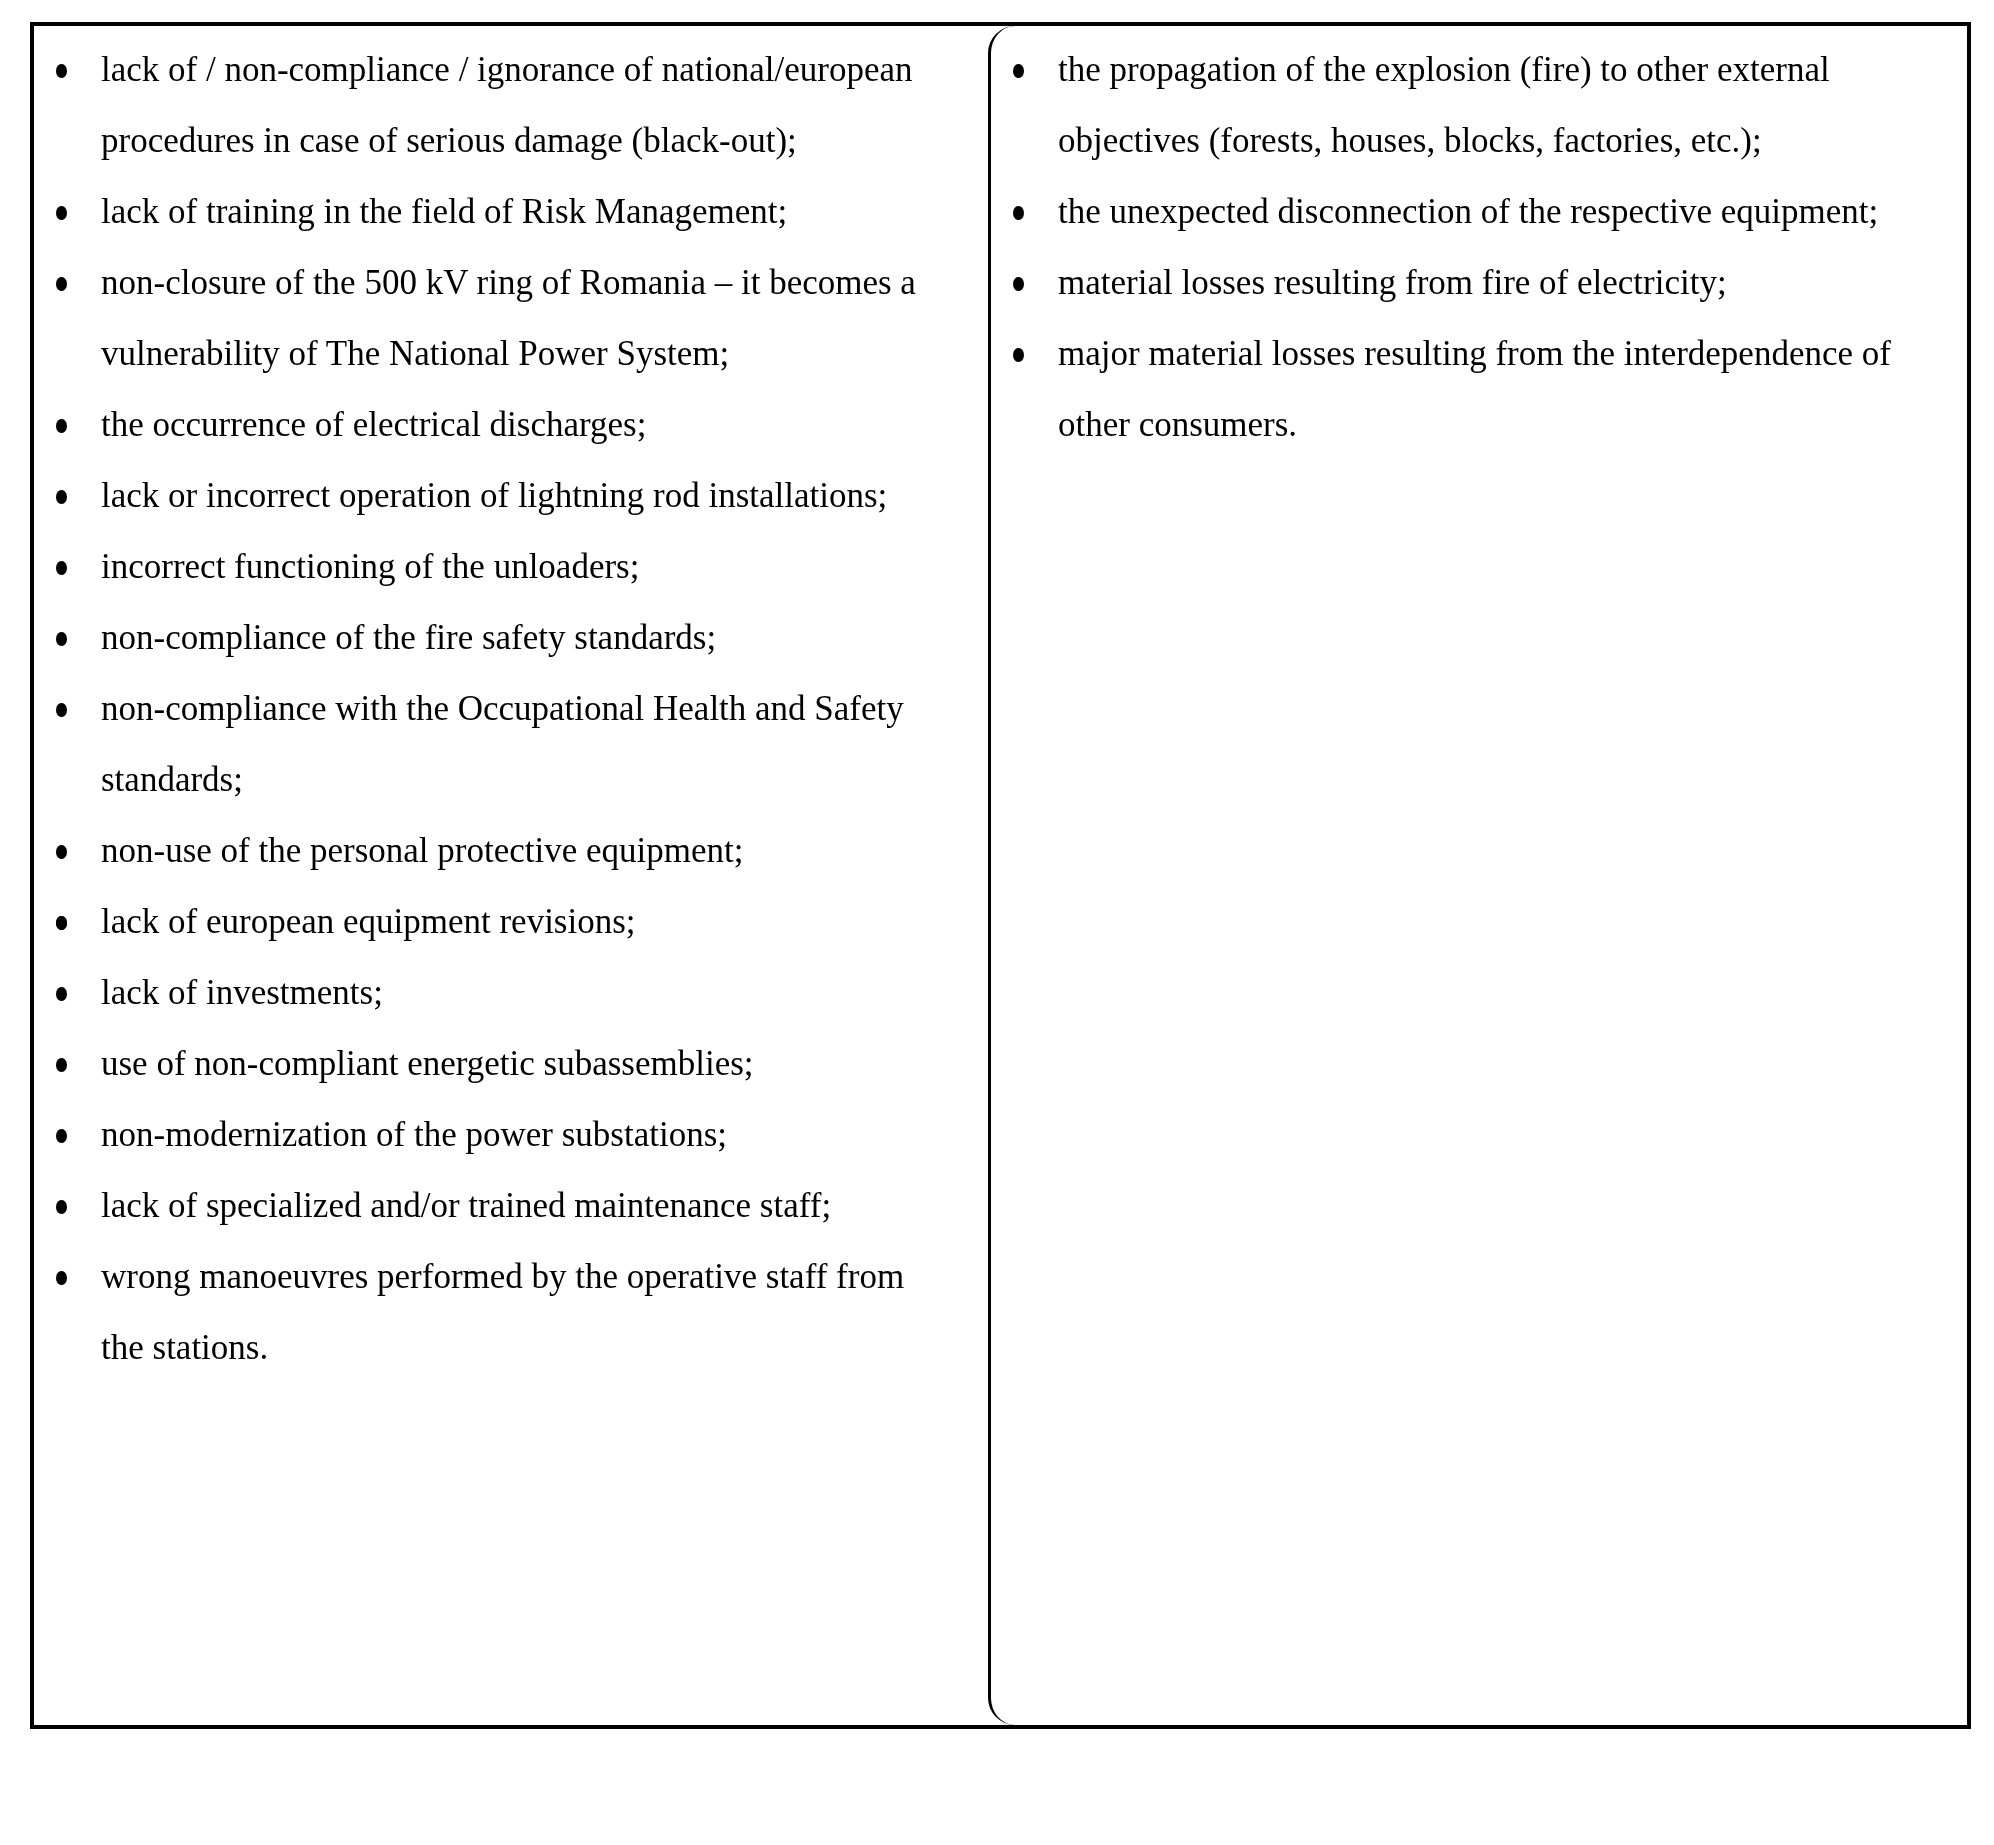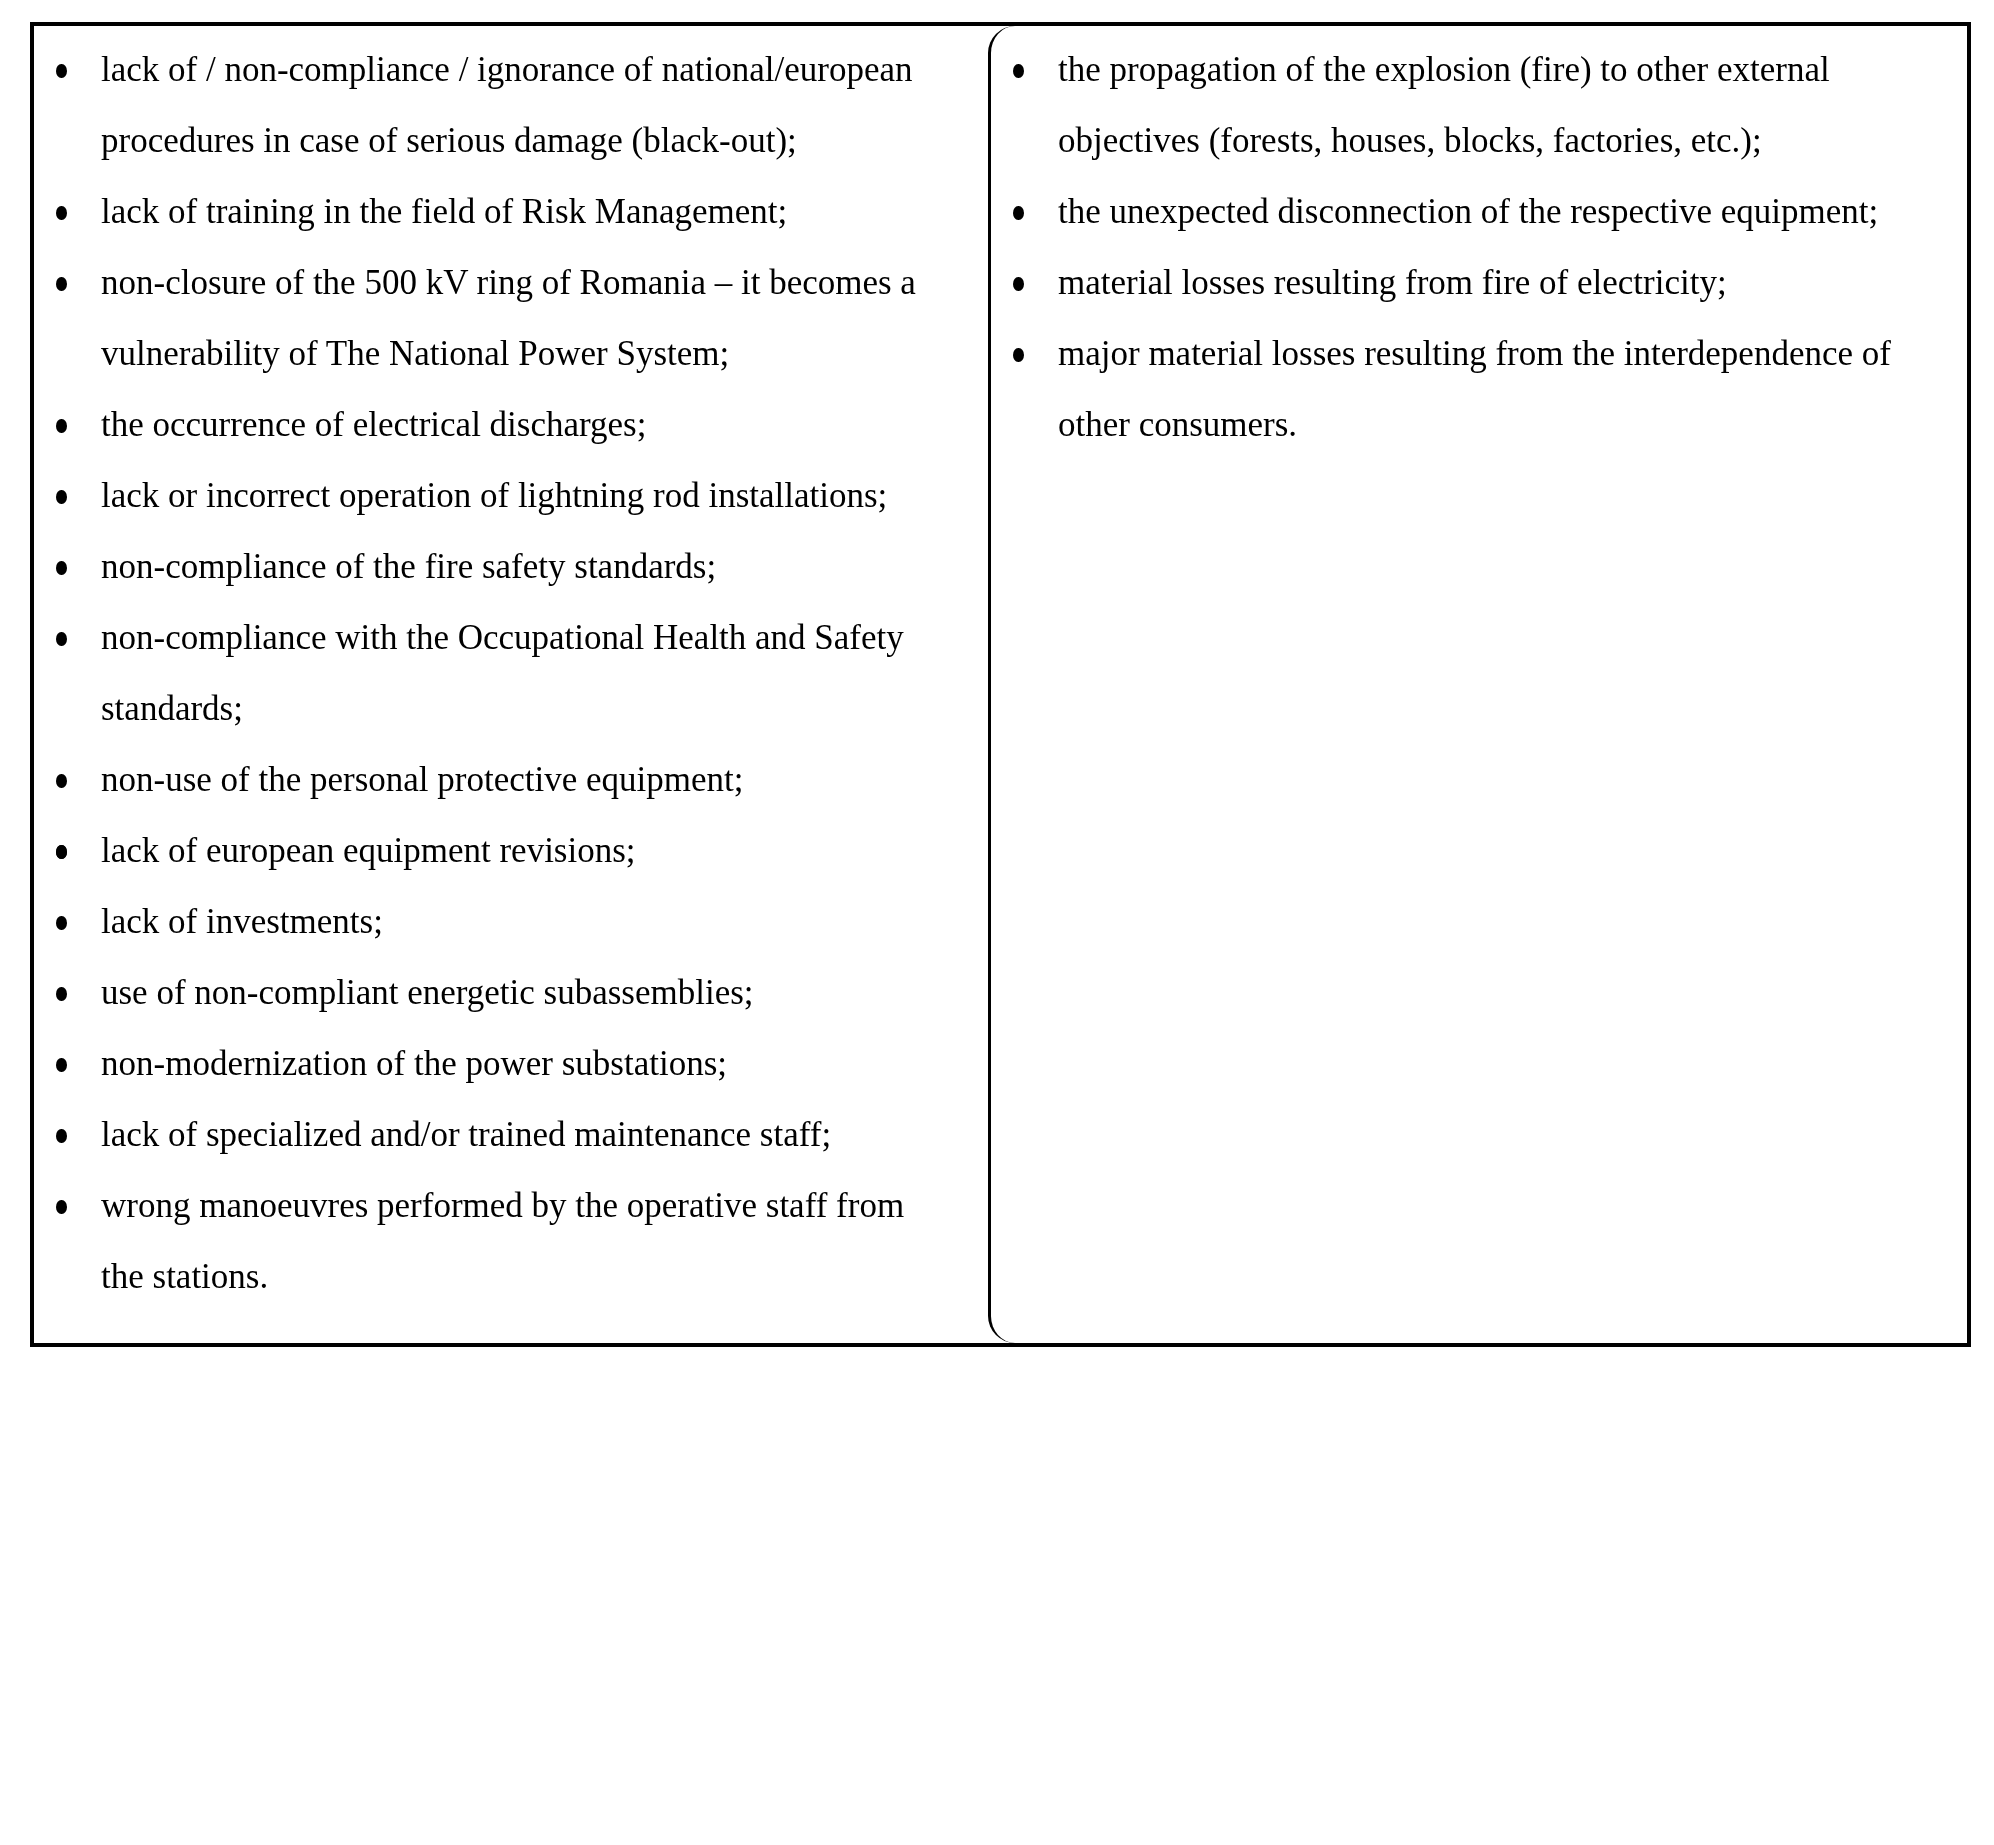--- a/index.html
+++ b/index.html
@@ -12,21 +12,21 @@
     width: 1995px;
     height: 1846px;
     font-family: "Liberation Serif", serif;
     color: #000000;
   }
   .table-frame {
     position: absolute;
     left: 30px;
     top: 22px;
     width: 1941px;
-    height: 1325px;
+    height: 1707px;
     box-sizing: border-box;
     border: 4.2px solid #000000;
     display: flex;
     background: #ffffff;
   }
   .col {
     box-sizing: border-box;
     padding: 8.4px 32px 0 0;
     overflow: hidden;
   }
@@ -89,20 +89,24 @@
         <li class="bullet-item">
           <span class="bullet"></span>
           <span class="item-text">the occurrence of electrical discharges;</span>
         </li>
 
         <li class="bullet-item">
           <span class="bullet"></span>
           <span class="item-text">lack or incorrect operation of lightning rod installations;</span>
         </li>
 
+        <li class="bullet-item">
+          <span class="bullet"></span>
+          <span class="item-text">incorrect functioning of the unloaders;</span>
+        </li>
 
         <li class="bullet-item">
           <span class="bullet"></span>
           <span class="item-text">non-compliance of the fire safety standards;</span>
         </li>
 
         <li class="bullet-item">
           <span class="bullet"></span>
           <span class="item-text">non-compliance with the Occupational Health and Safety standards;</span>
         </li>

